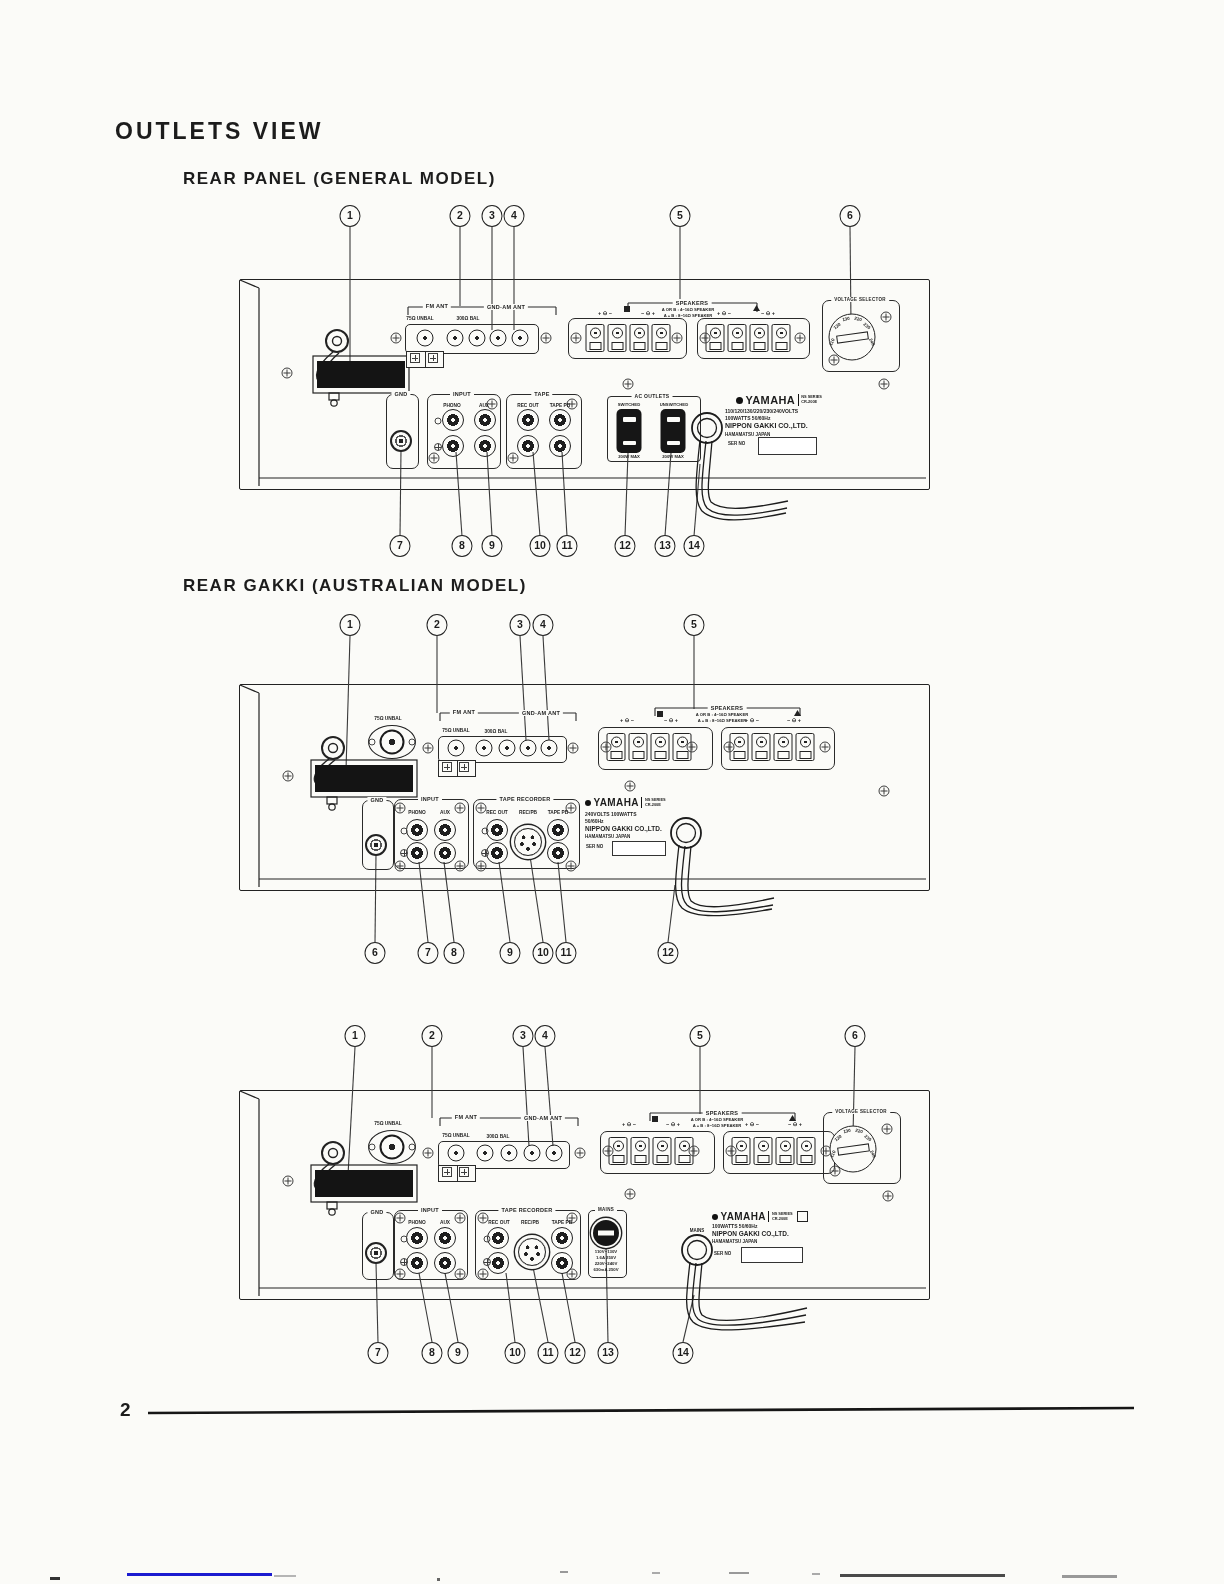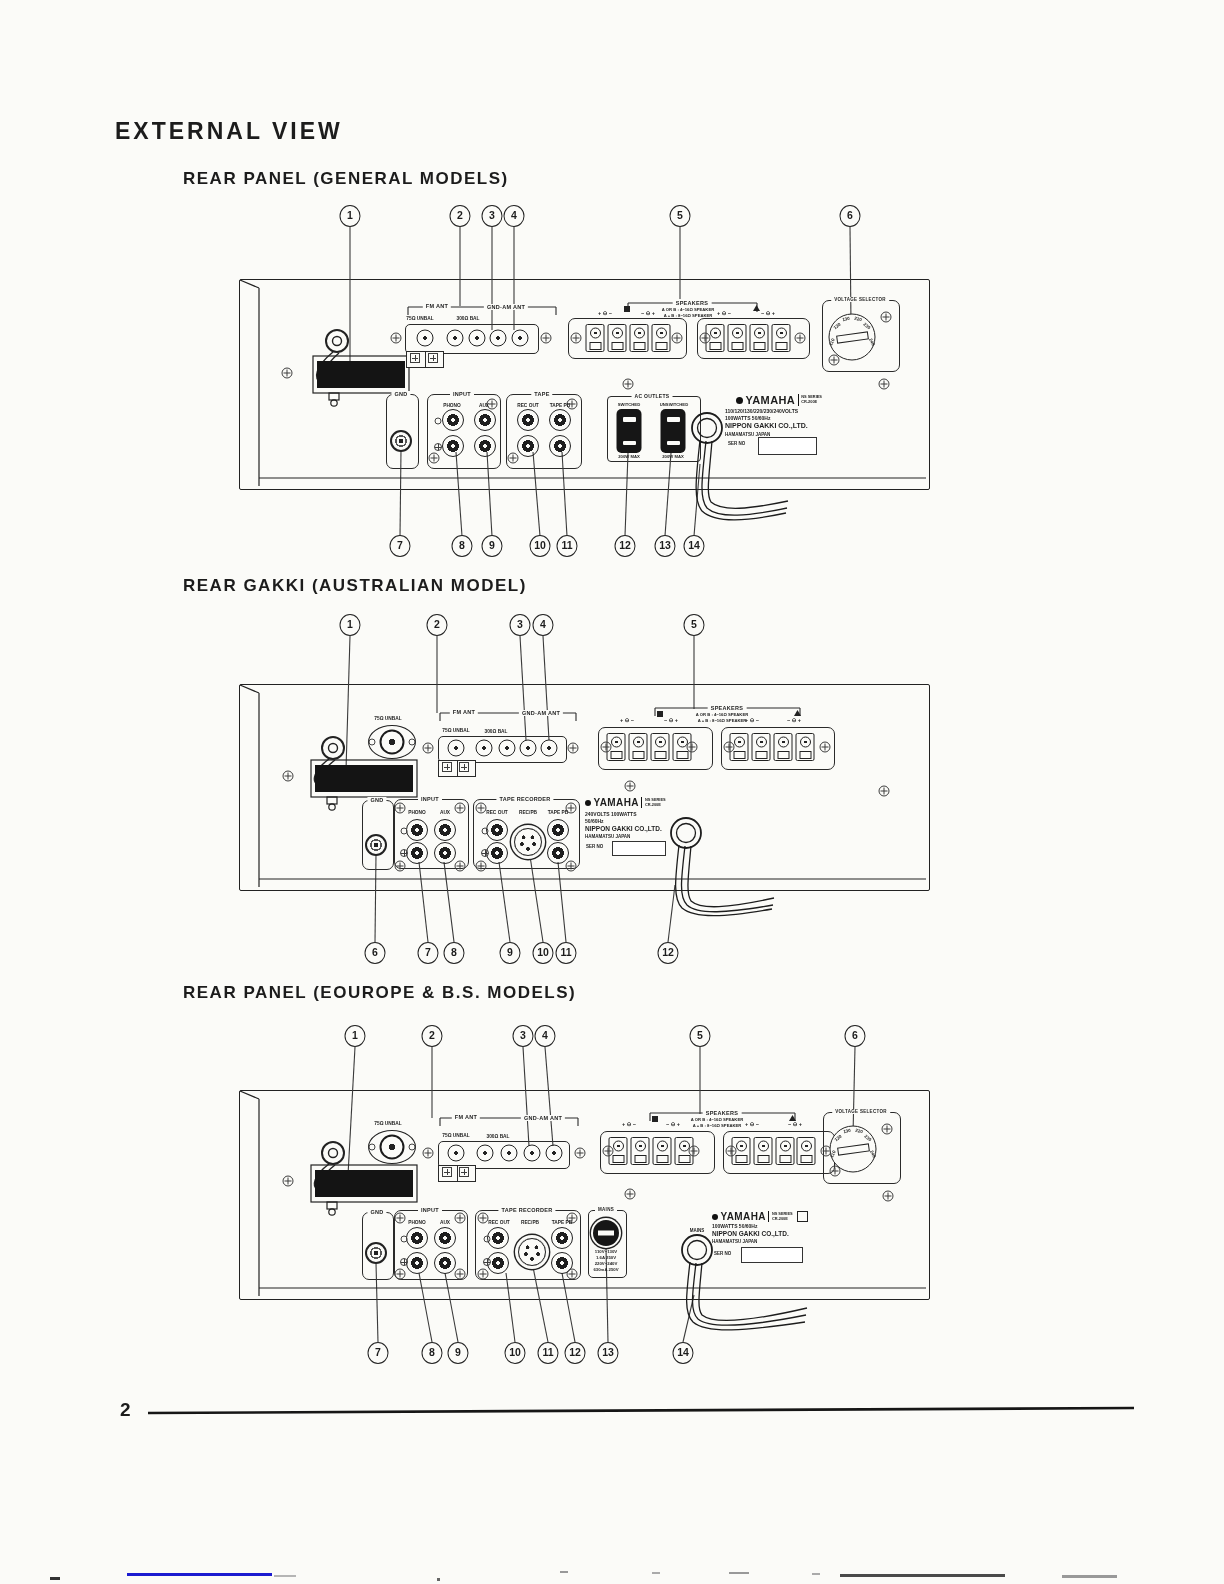--- a/index.html
+++ b/index.html
@@ -169,24 +169,23 @@
       <circle cx="697" cy="1250" r="15" stroke-width="1.8"></circle>
         <circle cx="697" cy="1250" r="9.5"></circle>
       <path d="M690,1262 C686,1296 684,1313 693,1322 C707,1334 745,1331 805,1322"></path>
       <path d="M696,1263 C692,1296 690,1311 698,1319 C710,1329 746,1327 806,1315"></path>
       <path d="M702,1263 C699,1295 697,1308 702,1315 C713,1324 747,1322 807,1308"></path>
     </g>
 
     <line x1="148" y1="1413" x2="1134" y2="1408" stroke="#161616" stroke-width="2.6"></line>
   </svg>
 
-  <div class="h1" style="left:115px;top:118px;">EXTERNAL VIEW</div>
-  <div class="h2" style="left:183px;top:169px;">REAR PANEL (GENERAL MODELS)</div>
+  <div class="h1" style="left:115px;top:118px;">OUTLETS VIEW</div>
+  <div class="h2" style="left:183px;top:169px;">REAR PANEL (GENERAL MODEL)</div>
   <div class="h2" style="left:183px;top:576px;">REAR GAKKI (AUSTRALIAN MODEL)</div>
-  <div class="h2" style="left:183px;top:983px;">REAR PANEL (EOUROPE &amp; B.S. MODELS)</div>
 
   <div class="chassis" style="left:239px;top:279px;width:689px;height:209px;"></div>
 
   <div class="callout" style="left:350px;top:216px;">1</div>
   <div class="callout" style="left:460px;top:216px;">2</div>
   <div class="callout" style="left:492px;top:216px;">3</div>
   <div class="callout" style="left:514px;top:216px;">4</div>
   <div class="callout" style="left:680px;top:216px;">5</div>
   <div class="callout" style="left:850px;top:216px;">6</div>
   <div class="callout" style="left:400px;top:546px;">7</div>

